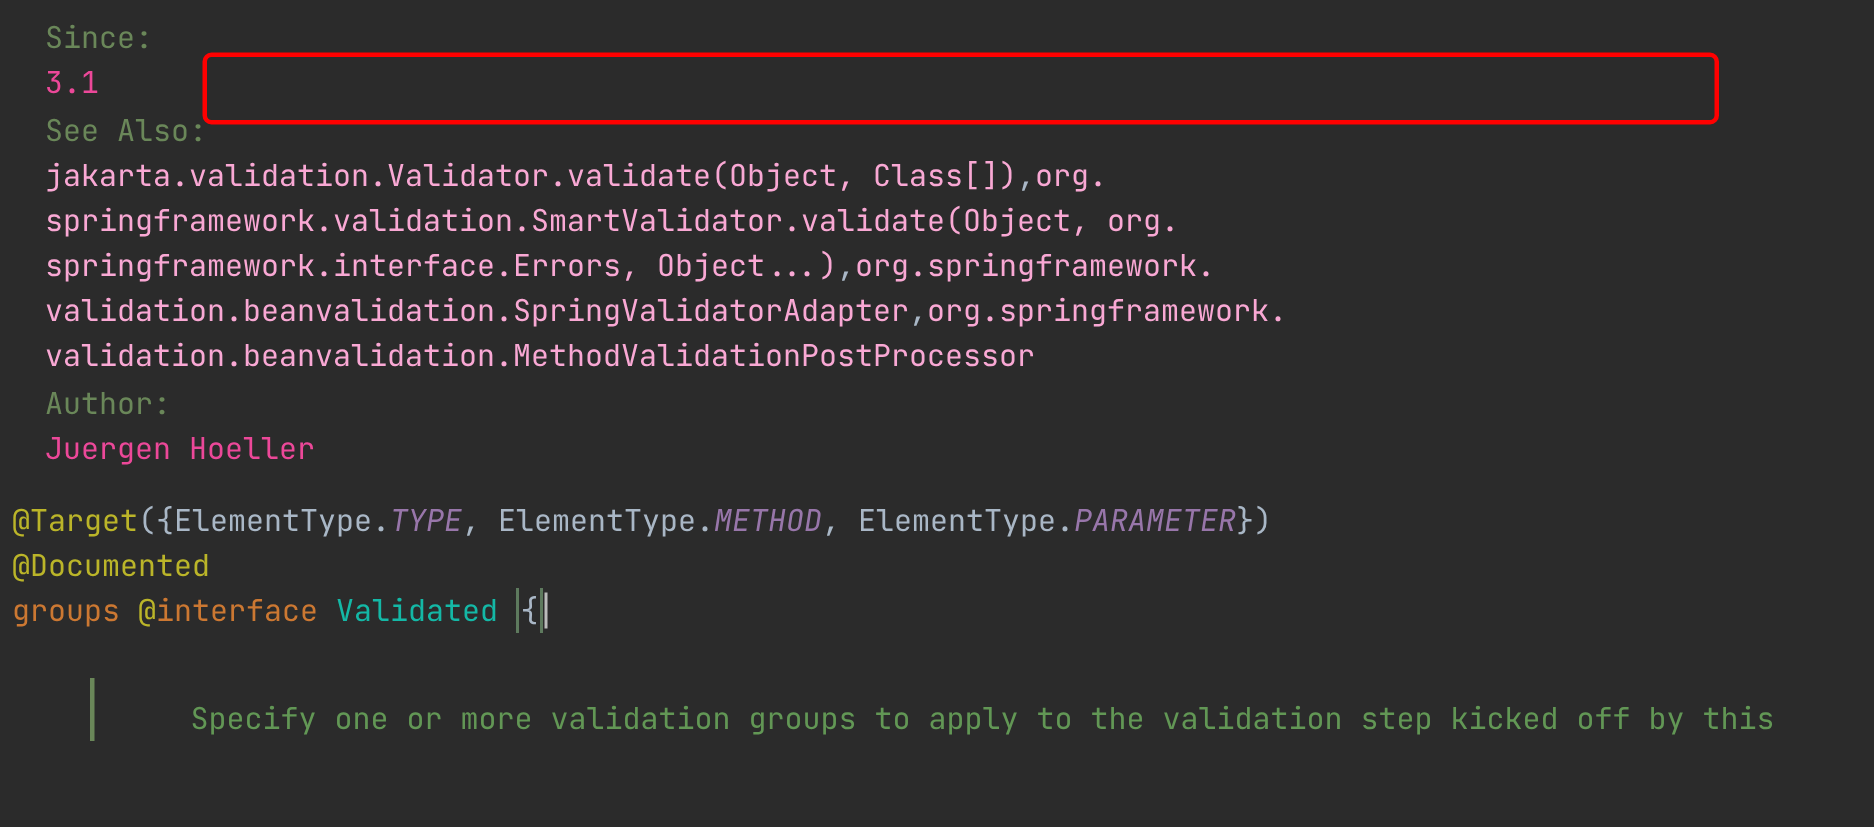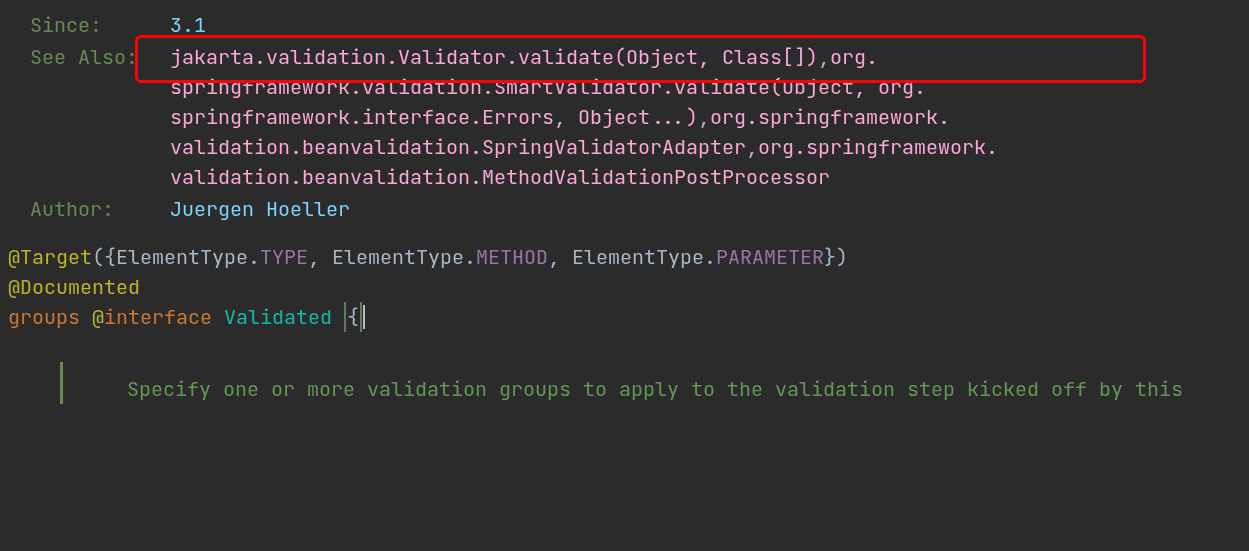--- a/index.html
+++ b/index.html
@@ -13,31 +13,32 @@
       overflow: hidden;
       width: 1249px;
       height: 551px;
     }
     .container {
       padding: 10px 0 0 30px;
     }
     .doc-row {
       display: flex;
       margin-bottom: 2px;
+      flex-direction: column;
     }
     .doc-label {
       color: #6a8759;
       min-width: 130px;
       padding-right: 10px;
     }
     .doc-value {
       flex: 1;
     }
     .doc-value-text {
-      color: #7dd3fc;
+      color: #ec4899;
     }
     .link {
       color: #f9a8d4;
       cursor: pointer;
     }
     .see-also-line {
       line-height: 1.5;
     }
     .comma {
       color: #a9b7c6;
@@ -69,20 +70,21 @@
       color: #a9b7c6;
     }
     .type-ref {
       color: #a9b7c6;
     }
     .dot {
       color: #a9b7c6;
     }
     .constant {
       color: #9876aa;
+      font-style: italic;
     }
     .keyword-public {
       color: #cc7832;
     }
     .keyword-interface {
       color: #cc7832;
     }
     .type-name {
       color: #14b8a6;
     }

